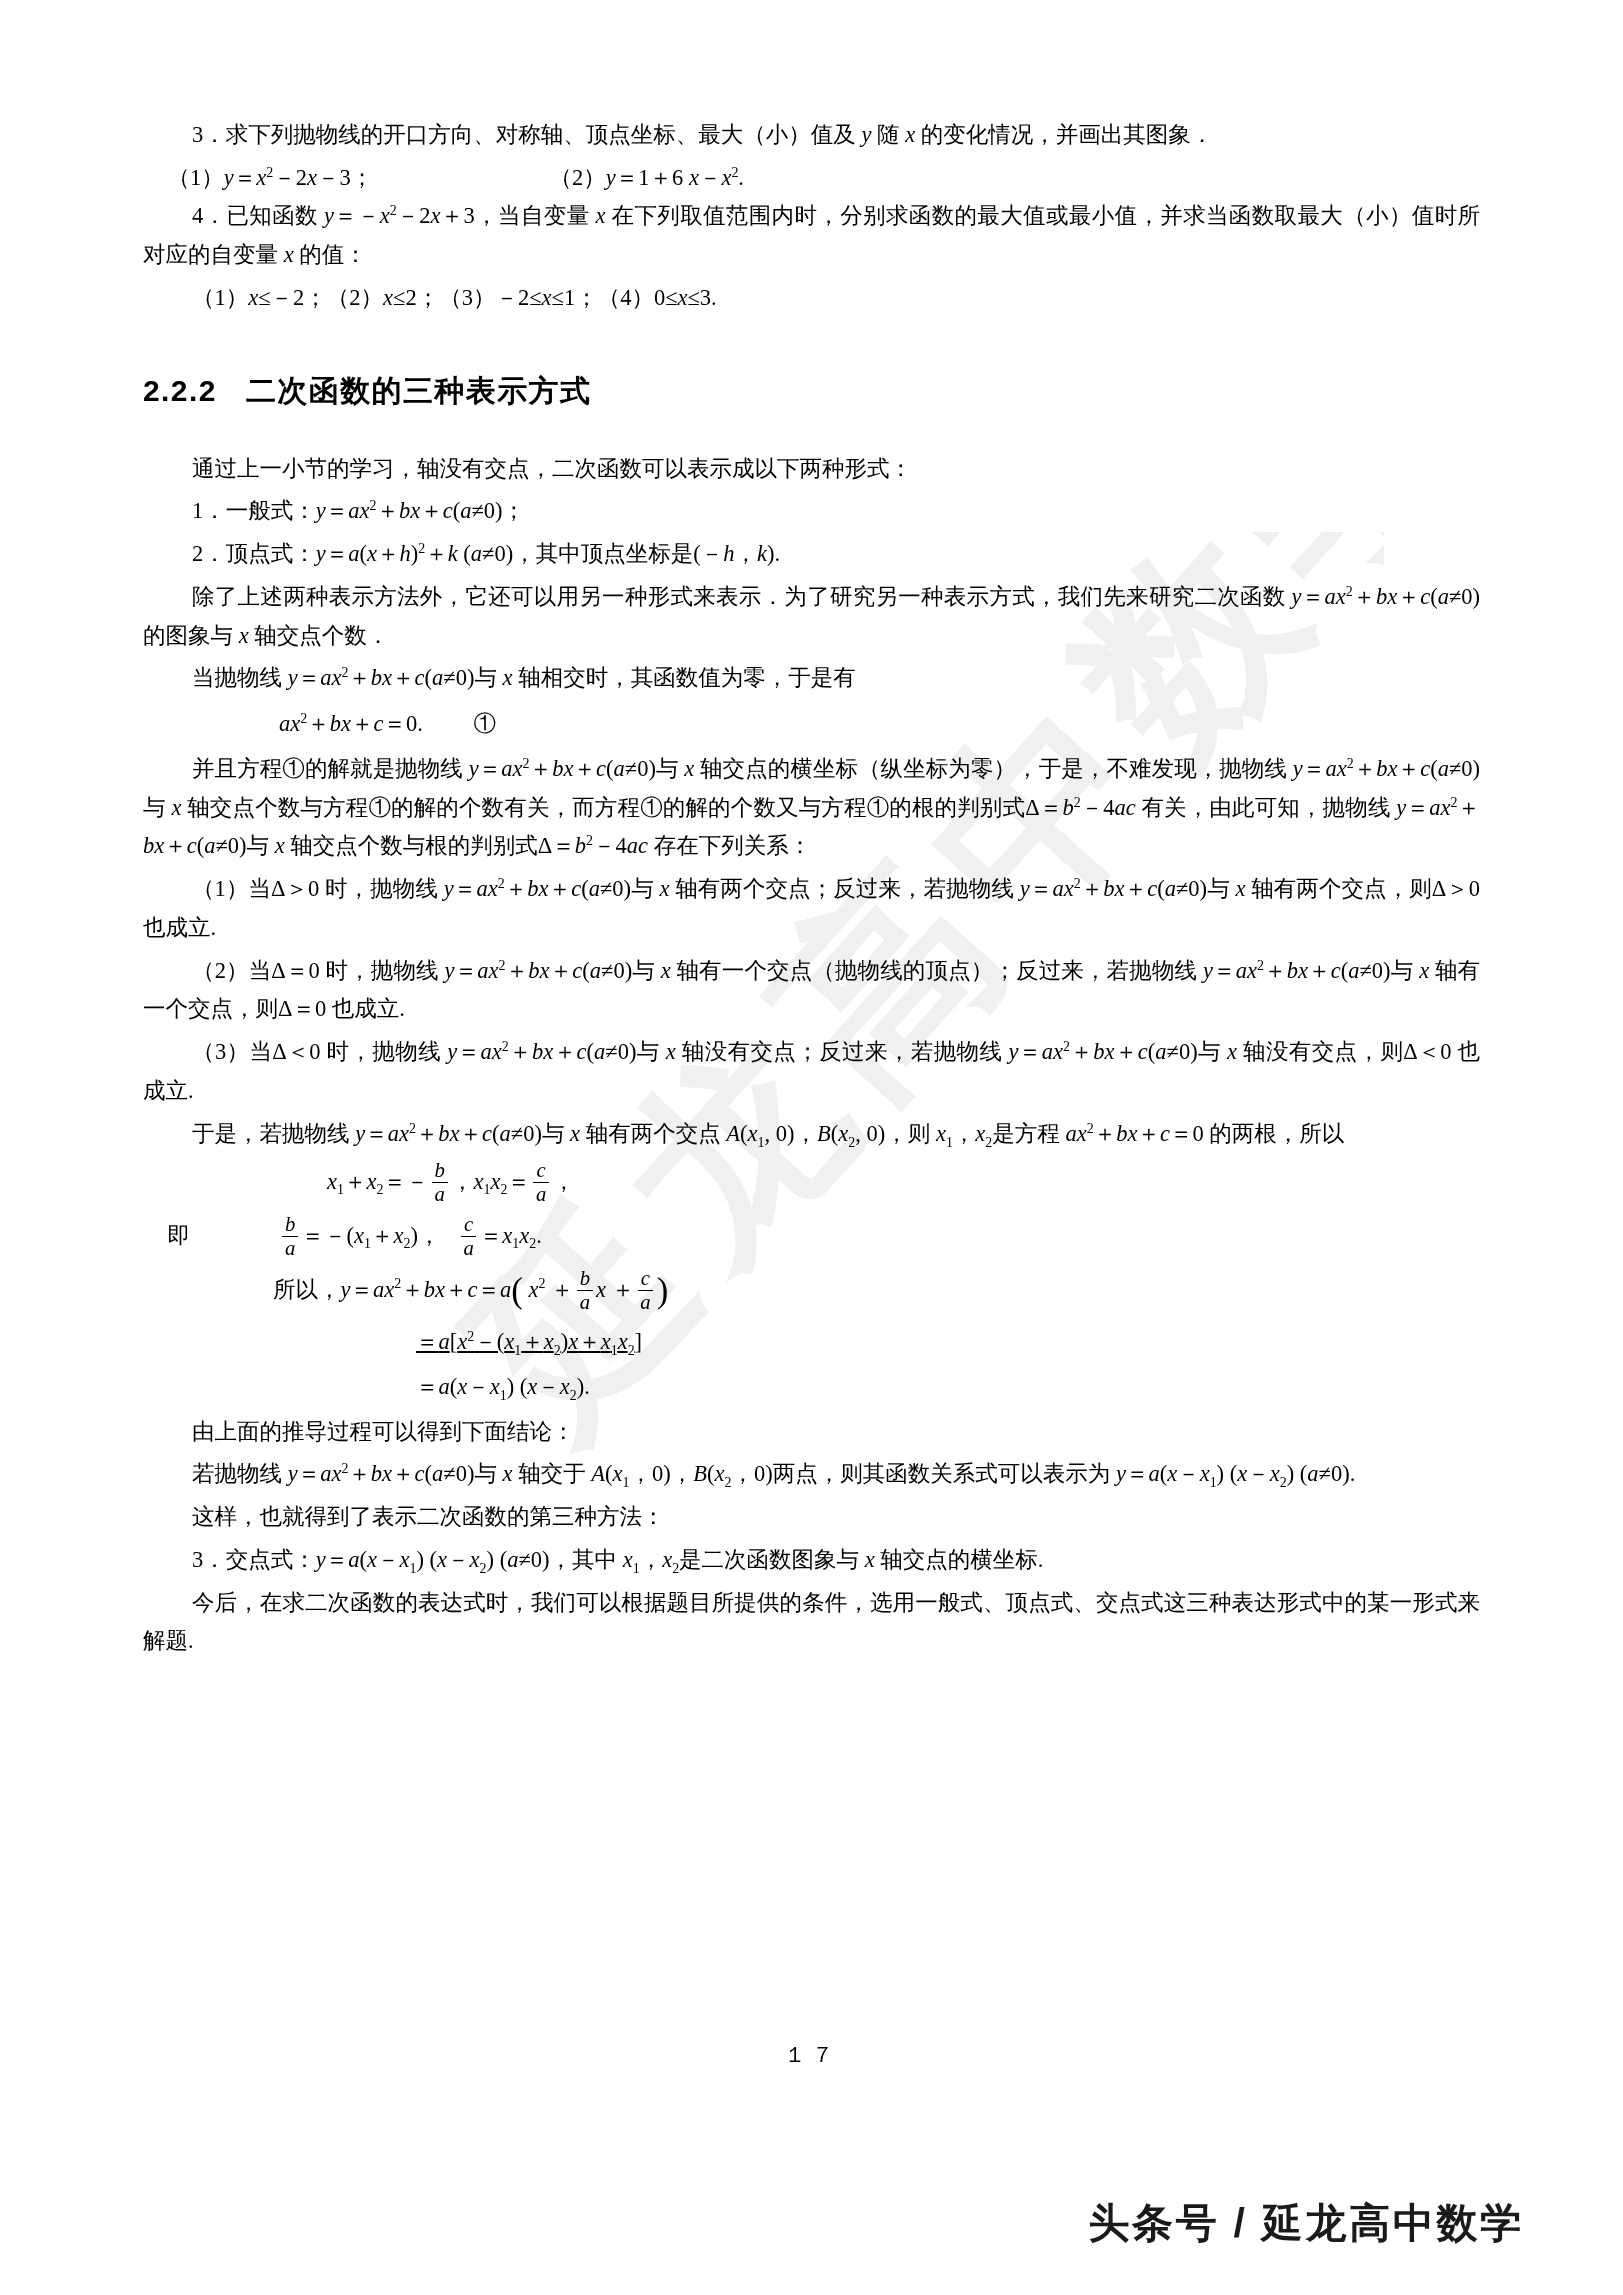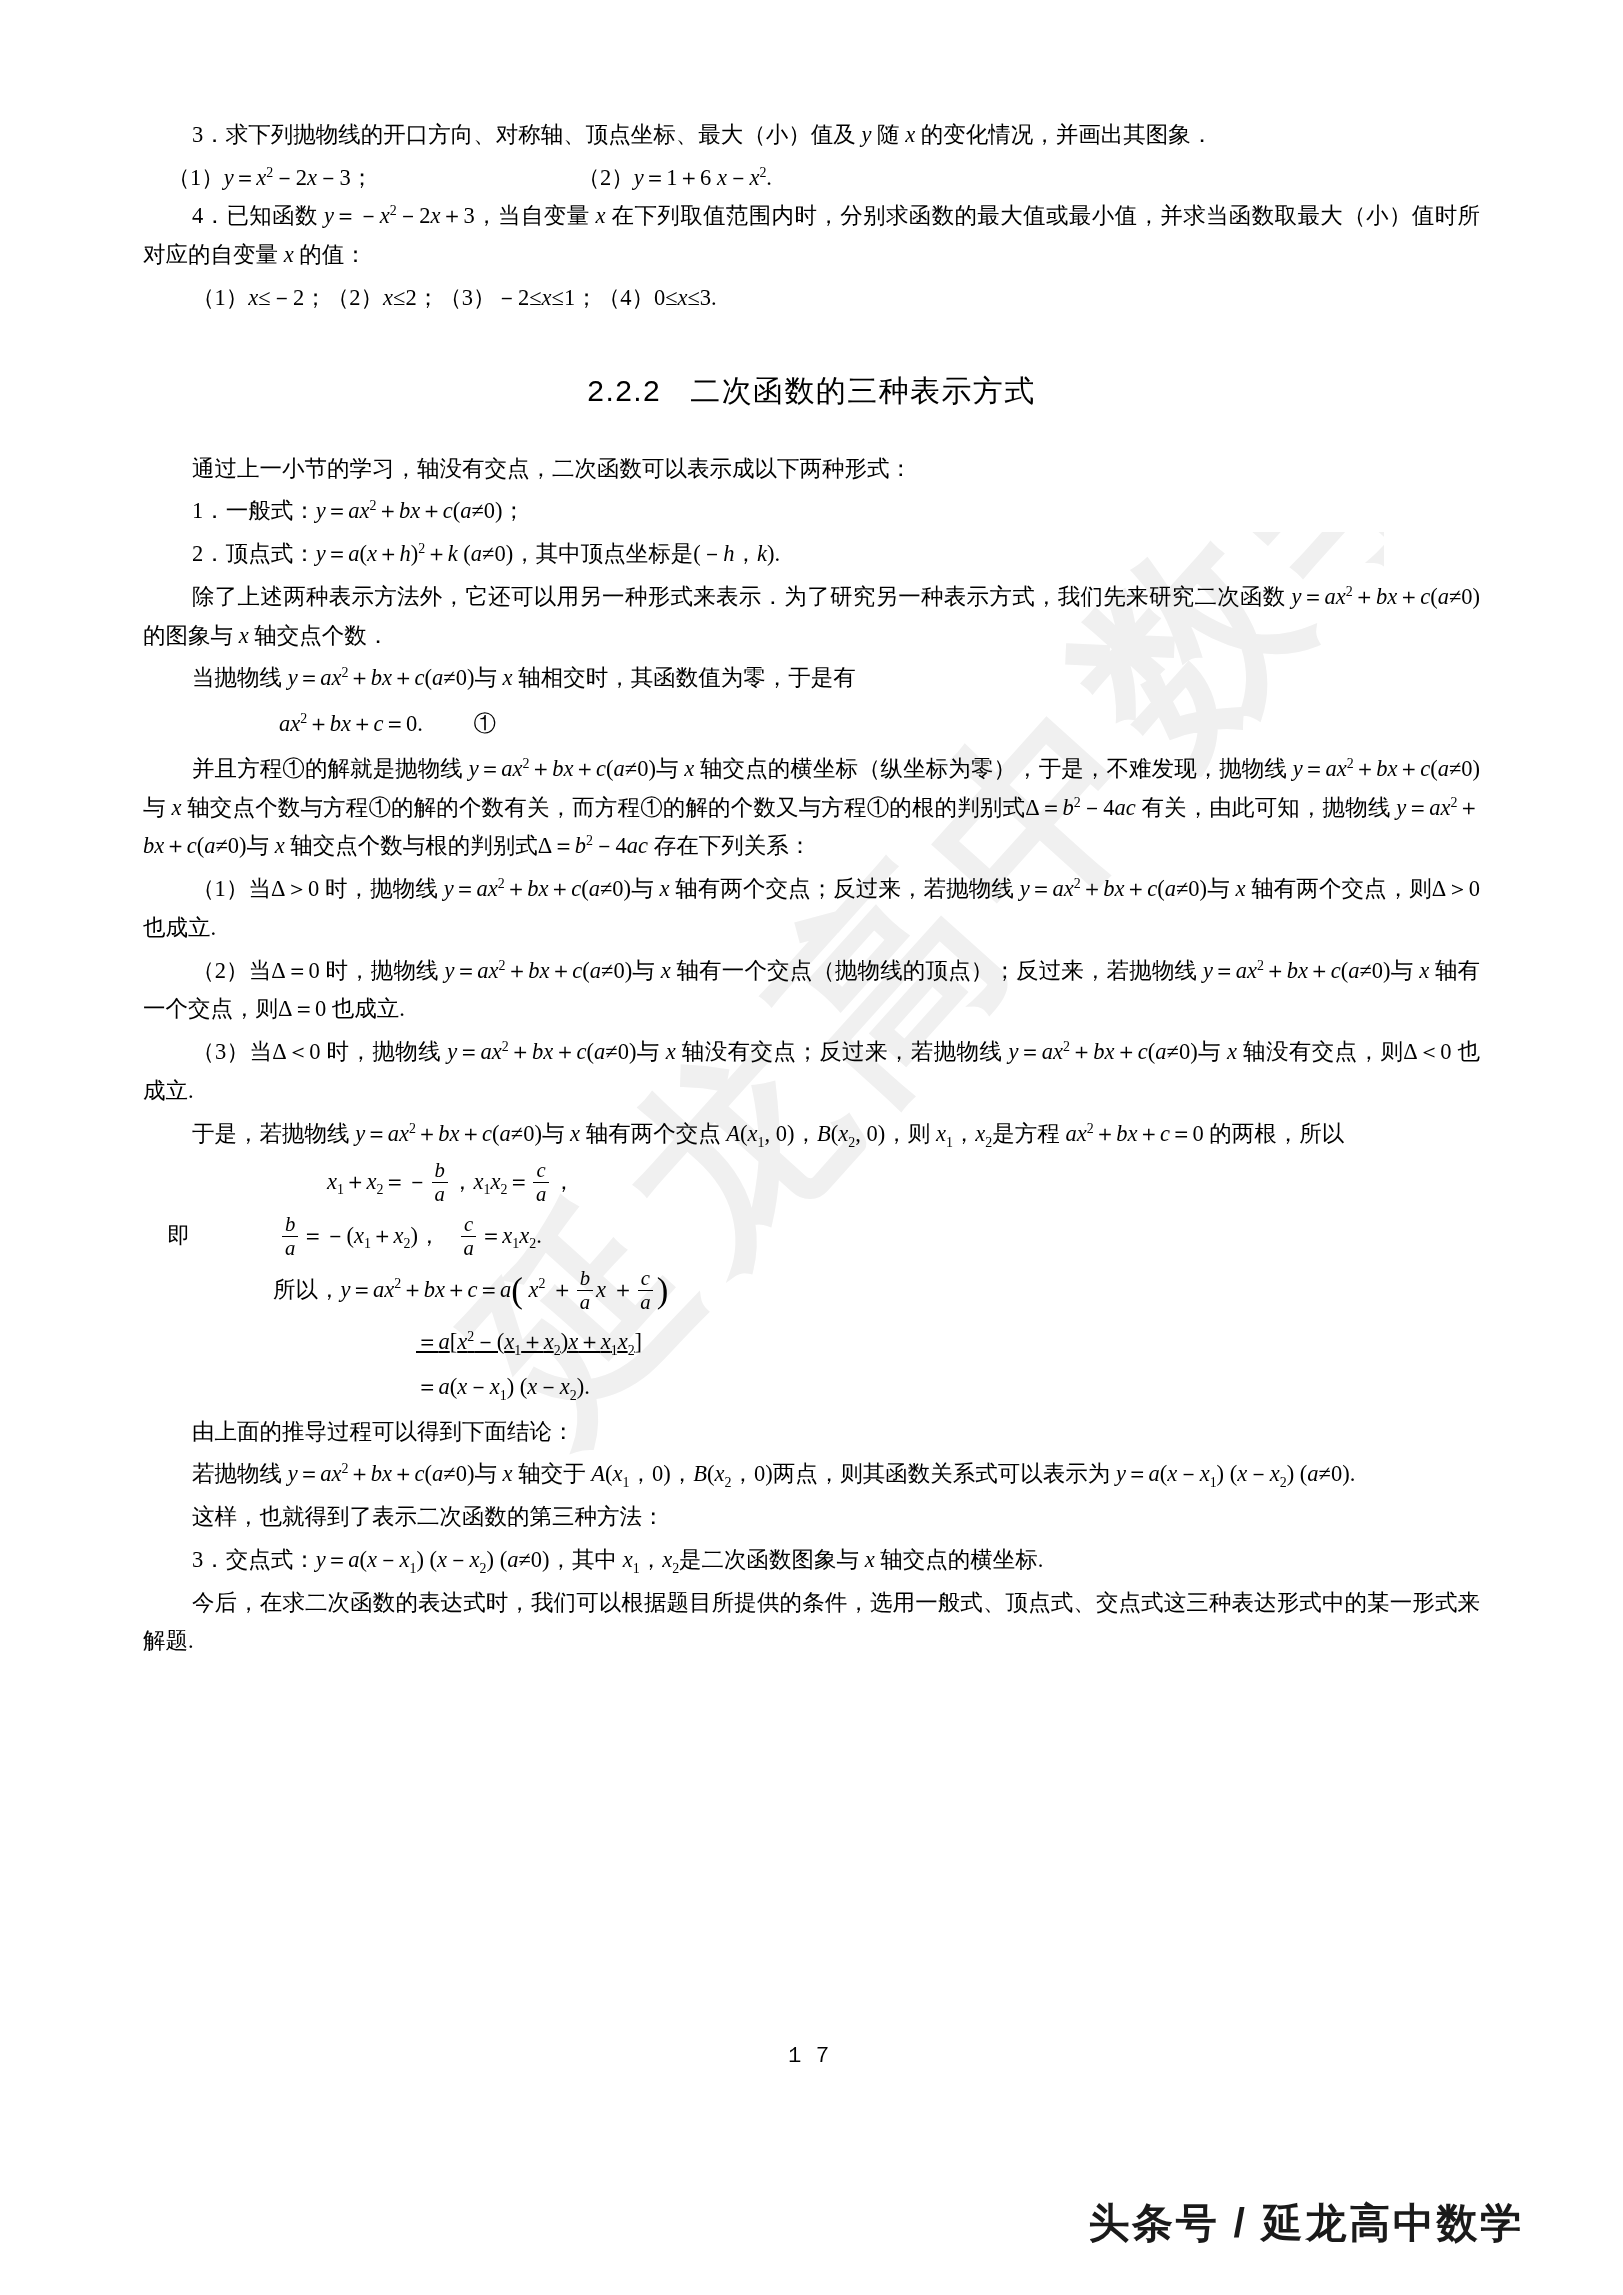--- a/index.html
+++ b/index.html
@@ -72,43 +72,42 @@
     vertical-align: super;
     line-height: 0;
   }
   sub {
     font-size: 0.62em;
     vertical-align: sub;
     line-height: 0;
   }
 
   h2.section-title {
-    text-align: center;
     font-family: "Liberation Sans", sans-serif;
-    font-weight: normal;
+    font-weight: bold;
     font-size: 30px;
     margin: 53px 0 38px 0;
     letter-spacing: 1.4px;
   }
 
   .eq-line {
     margin: 6.8px 0 6.8px 0;
     font-size: 22.5px;
     line-height: 1.7;
   }
   .pad-eq { padding-left: 136px; }
   .pad-eq2 { padding-left: 184px; }
 
   .two-col {
     display: flex;
     font-size: 22.5px;
     line-height: 1.72;
   }
   .two-col .c1 { width: 382px; padding-left: 24.5px; }
-  .two-col .c2 { flex: 1; margin-left: 28px; }
+  .two-col .c2 { flex: 1; }
 
   
   .frac {
     display: inline-block;
     vertical-align: middle;
     text-align: center;
     font-size: 0.92em;
     line-height: 1.12;
     margin: 0 3.4px;
     position: relative;

